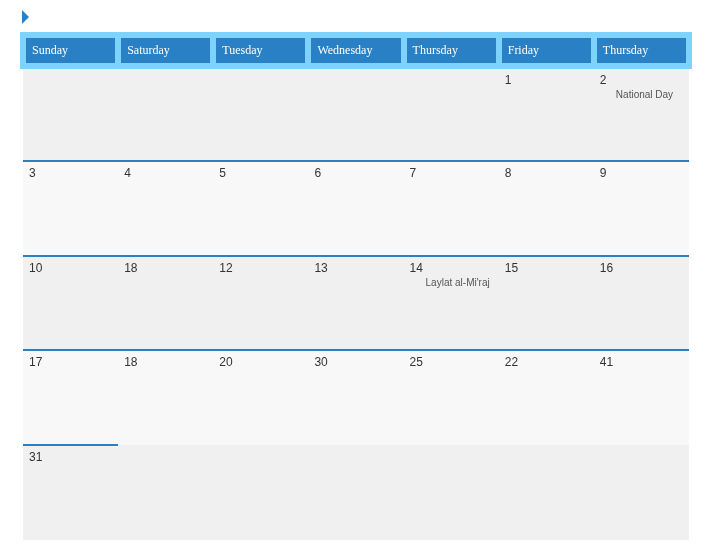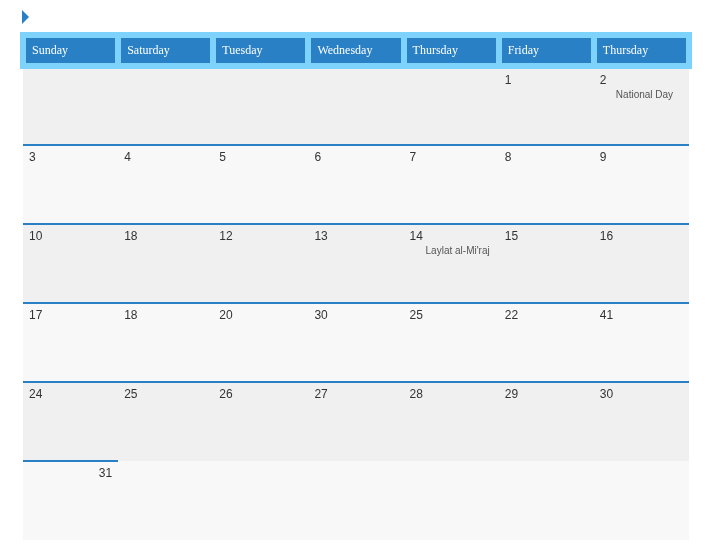--- a/index.html
+++ b/index.html
@@ -118,21 +118,20 @@
     .holiday {
       font-size: 10px;
       color: #555;
       display: block;
       margin-top: 2px;
       padding-left: 16px;
     }
 
     .last-row td {
       height: 50px;
-      text-align: right;
     }
   </style>
 </head>
 <body>
 
 <div class="header">
   <div class="logo">
     <span class="logo-general"></span>
     <span class="logo-blue">
       <span></span>
@@ -233,43 +232,20 @@
         <td>
           <span class="day-number">25</span>
         </td>
         <td>
           <span class="day-number">22</span>
         </td>
         <td>
           <span class="day-number">41</span>
         </td>
       </tr>
-      <tr>
-        <td>
-          <span class="day-number">24</span>
-        </td>
-        <td>
-          <span class="day-number">25</span>
-        </td>
-        <td>
-          <span class="day-number">26</span>
-        </td>
-        <td>
-          <span class="day-number">27</span>
-        </td>
-        <td>
-          <span class="day-number">28</span>
-        </td>
-        <td>
-          <span class="day-number">29</span>
-        </td>
-        <td>
-          <span class="day-number">30</span>
-        </td>
-      </tr>
       <tr class="last-row">
         <td>
           <span class="day-number">31</span>
         </td>
         <td style="border-top: none;"></td>
         <td style="border-top: none;"></td>
         <td style="border-top: none;"></td>
         <td style="border-top: none;"></td>
         <td style="border-top: none;"></td>
         <td style="border-top: none;"></td>

